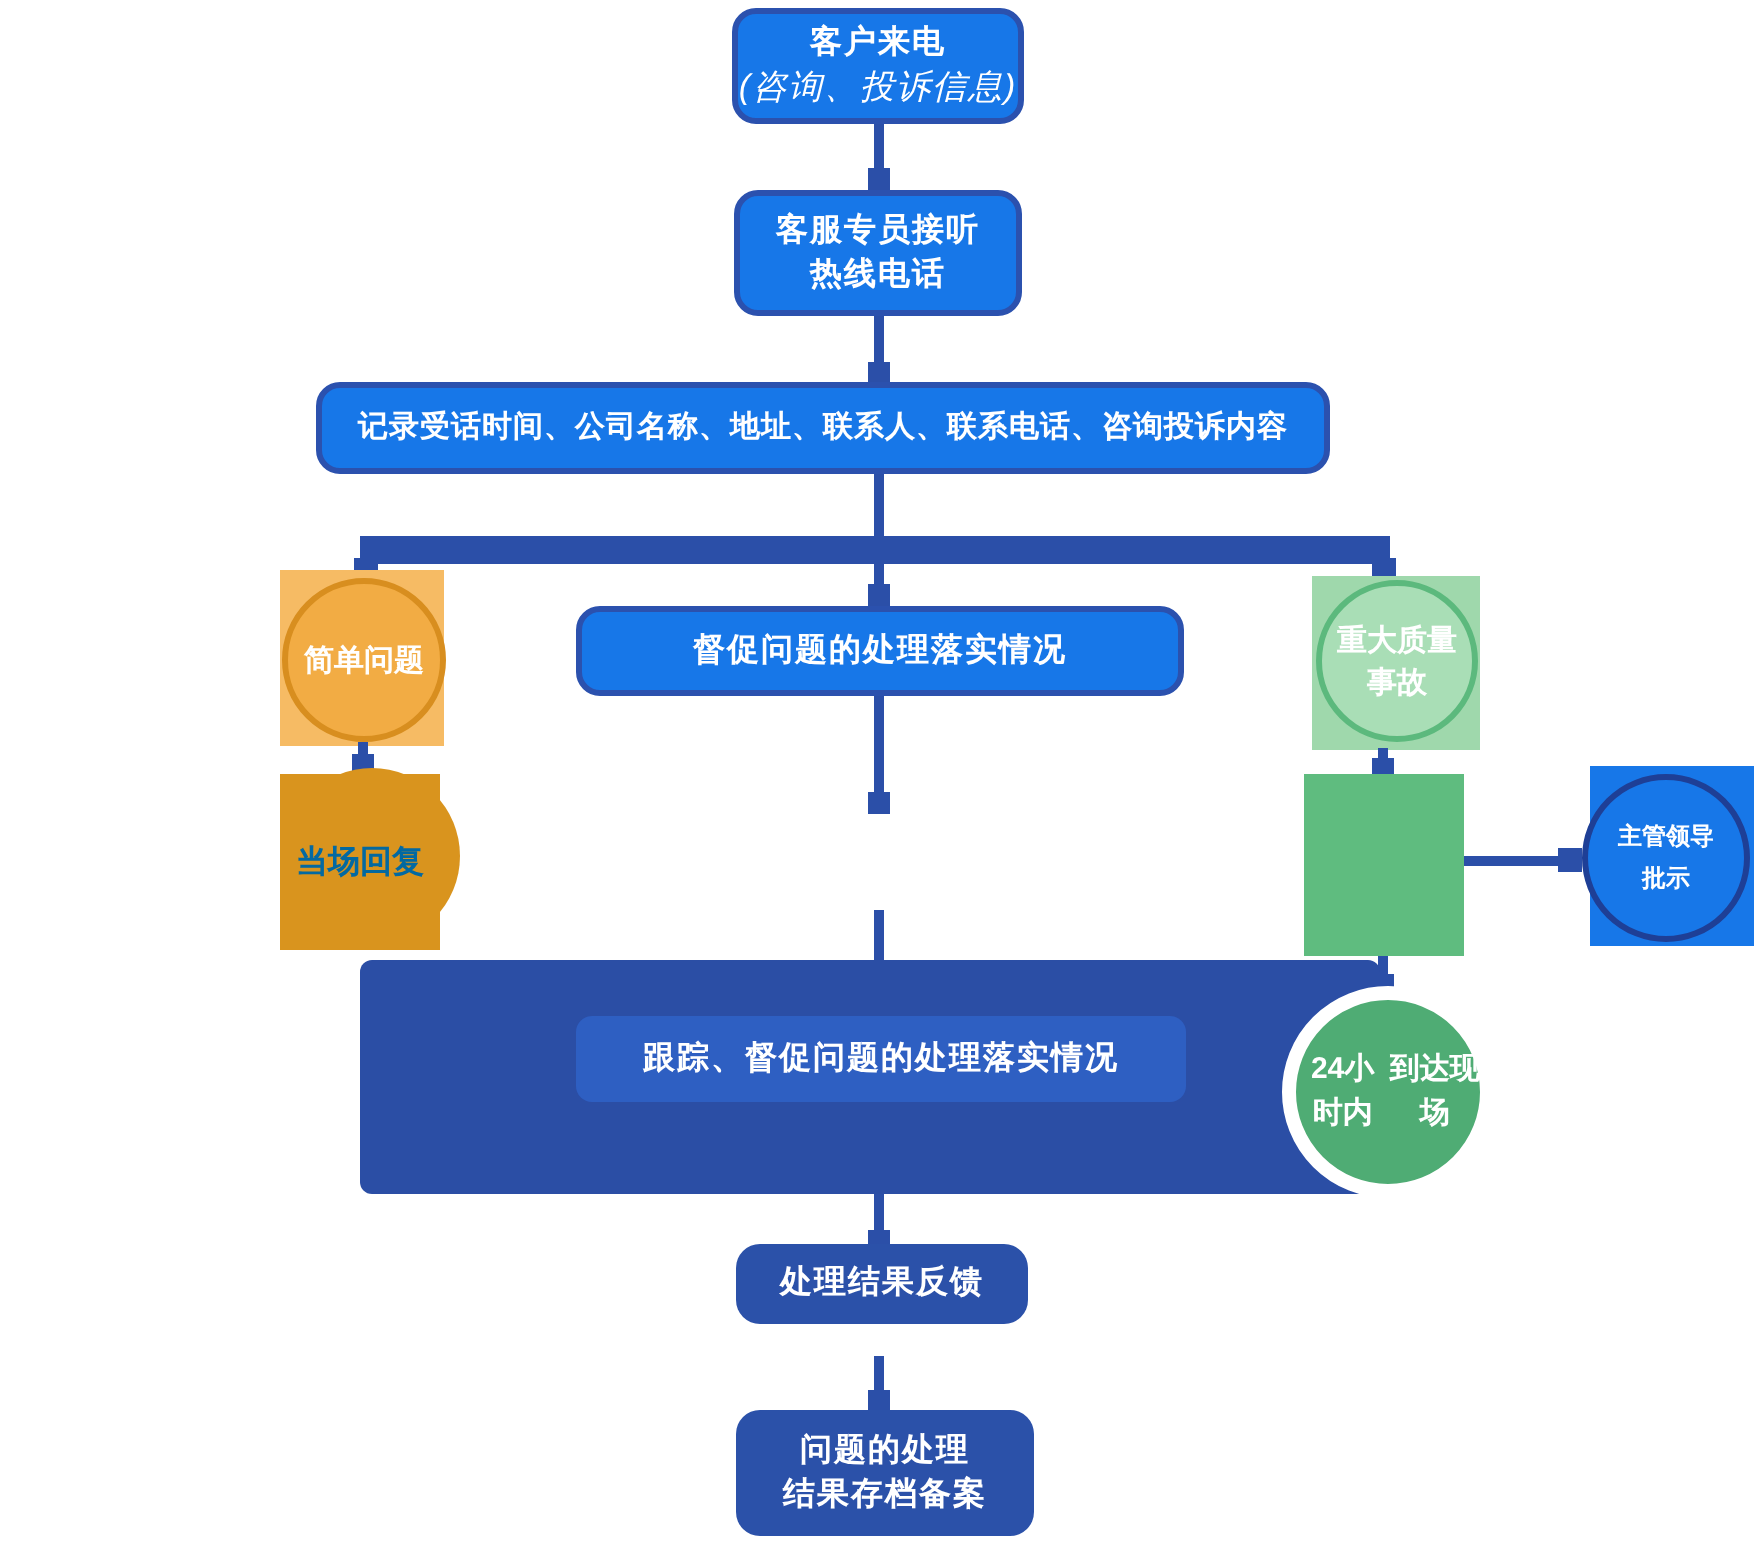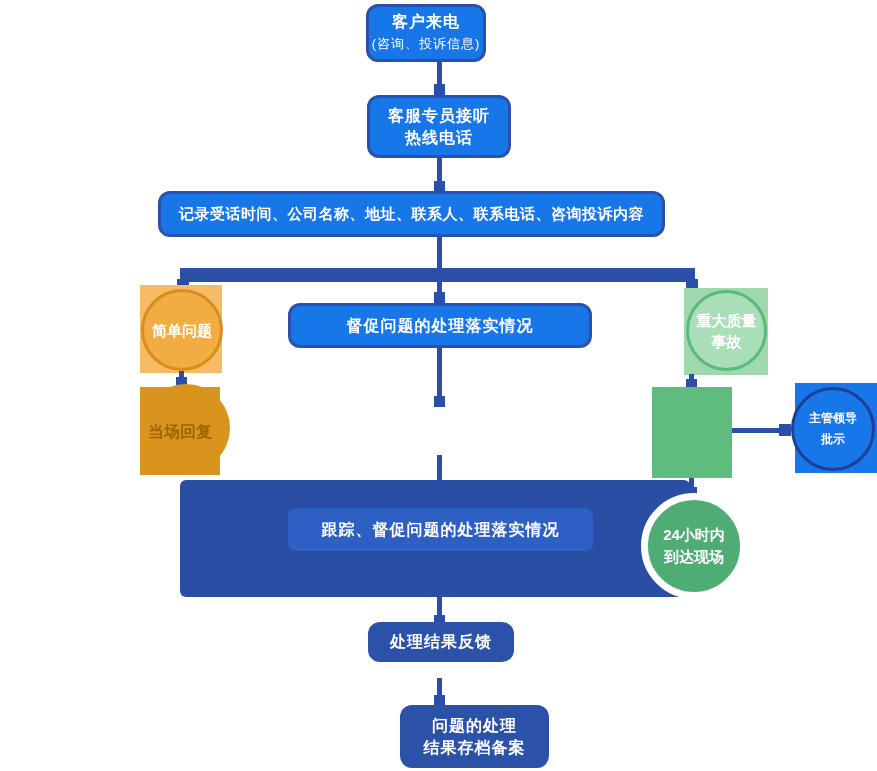--- a/index.html
+++ b/index.html
@@ -9,41 +9,41 @@
   }
   
   .box{
     position:absolute;display:flex;flex-direction:column;align-items:center;justify-content:center;
     color:#ffffff;font-weight:700;text-align:center;box-sizing:border-box;line-height:22px;
   }
   .bright{background:#1777E8;border:3px solid #2B51AE;border-radius:12px;}
   .navybox{background:#2B51A9;border-radius:12px;}
   .fs15{font-size:15px;}
   .fs16{font-size:16px;letter-spacing:1px;}
-  .sub{font-size:13px;font-weight:400;letter-spacing:1px;}
+  .sub{font-size:17px;font-weight:400;letter-spacing:1px;font-style:italic;}
   
   .conn,.cap{position:absolute;background:#2B4FA8;}
   
   .group{position:absolute;}
   .sq{position:absolute;}
   .circle{
     position:absolute;border-radius:50%;box-sizing:border-box;
     display:flex;flex-direction:column;align-items:center;justify-content:center;
     color:#ffffff;font-weight:700;text-align:center;font-size:15px;line-height:21px;
   }
   .label{
     position:absolute;display:flex;flex-direction:column;align-items:center;justify-content:center;
-    color:#a16207;font-weight:700;text-align:center;font-size:15px;line-height:21px;
+    color:#0369a1;font-weight:700;text-align:center;font-size:15px;line-height:21px;
   }
   
   .panel{position:absolute;background:#2B4EA5;border-radius:6px;}
   .inner{background:#2E5FC2;border-radius:8px;}
   .halo-circle{
     position:absolute;border-radius:50%;box-sizing:border-box;border:7px solid #ffffff;
-    background:#4FAC74;display:flex;flex-direction:column;align-items:center;justify-content:center;
+    background:#4FAC74;display:flex;align-items:center;justify-content:center;
     color:#ffffff;font-weight:700;text-align:center;font-size:15px;line-height:22px;z-index:3;
   }
   .z1{z-index:1}.z2{z-index:2}
 </style>
 </head>
 <body>
 
 <div id="stage">
 
   <div class="conn" style="left:437px;top:60px;width:5px;height:35px;"></div>
@@ -52,21 +52,21 @@
   <div class="conn" style="left:437px;top:156px;width:5px;height:36px;"></div>
   <div class="cap" style="left:434px;top:181px;width:11px;height:11px;"></div>
 
   <div class="conn" style="left:437px;top:237px;width:5px;height:66px;"></div>
   <div class="cap" style="left:434px;top:292px;width:11px;height:11px;"></div>
 
   <div class="conn" style="left:180px;top:268px;width:515px;height:14px;"></div>
   <div class="cap" style="left:177px;top:279px;width:12px;height:11px;"></div>
   <div class="cap" style="left:686px;top:279px;width:12px;height:11px;"></div>
 
-  <div class="box bright fs16" style="left:366px;top:4px;width:120px;height:58px;">
+  <div class="box bright fs16" style="left:366px;top:4px;width:146px;height:58px;">
     <span>客户来电</span>
     <span class="sub">(咨询、投诉信息)</span>
   </div>
 
   <div class="box bright fs16" style="left:367px;top:95px;width:144px;height:63px;">
     <span>客服专员接听</span>
     <span>热线电话</span>
   </div>
 
   <div class="box bright fs15" style="left:158px;top:191px;width:507px;height:46px;letter-spacing:0.5px;">
@@ -92,21 +92,21 @@
   <div class="box bright fs16" style="left:288px;top:303px;width:304px;height:45px;">
     <span>督促问题的处理落实情况</span>
   </div>
 
   <div class="conn" style="left:437px;top:348px;width:5px;height:59px;"></div>
   <div class="cap" style="left:434px;top:396px;width:11px;height:11px;"></div>
 
 
   <div class="conn" style="left:437px;top:455px;width:5px;height:26px;"></div>
 
-  <div class="group" style="left:684px;top:288px;width:84px;height:87px;padding-left:15px;">
+  <div class="group" style="left:656px;top:288px;width:84px;height:87px;padding-left:15px;">
     <div class="sq" style="left:0;top:0;width:84px;height:87px;background:#9FD8AC;"></div>
     <div class="circle" style="left:2px;top:2px;width:81px;height:81px;background:#A9DEB6;border:3px solid #5CB97D;">
       <span>重大质量</span>
       <span>事故</span>
     </div>
   </div>
 
   <div class="conn" style="left:689px;top:374px;width:5px;height:14px;"></div>
   <div class="cap" style="left:686px;top:379px;width:11px;height:10px;"></div>
 
@@ -141,18 +141,18 @@
   <div class="conn" style="left:437px;top:597px;width:5px;height:28px;"></div>
   <div class="cap" style="left:434px;top:615px;width:11px;height:10px;"></div>
 
   <div class="box navybox fs16" style="left:368px;top:622px;width:146px;height:40px;">
     <span>处理结果反馈</span>
   </div>
 
   <div class="conn" style="left:437px;top:678px;width:5px;height:28px;"></div>
   <div class="cap" style="left:434px;top:695px;width:11px;height:10px;"></div>
 
-  <div class="box navybox fs16" style="left:368px;top:705px;width:149px;height:63px;margin-left:32px;">
+  <div class="box navybox fs16" style="left:368px;top:705px;width:149px;height:63px;">
     <span>问题的处理</span>
     <span>结果存档备案</span>
   </div>
 
 </div>
 
 </body></html>

